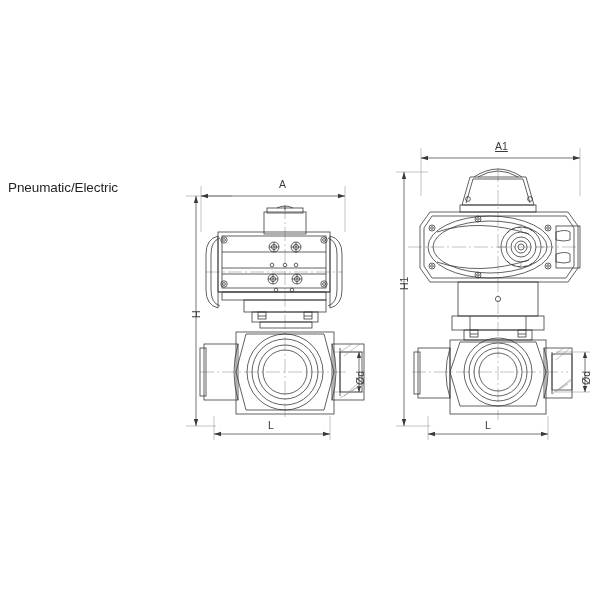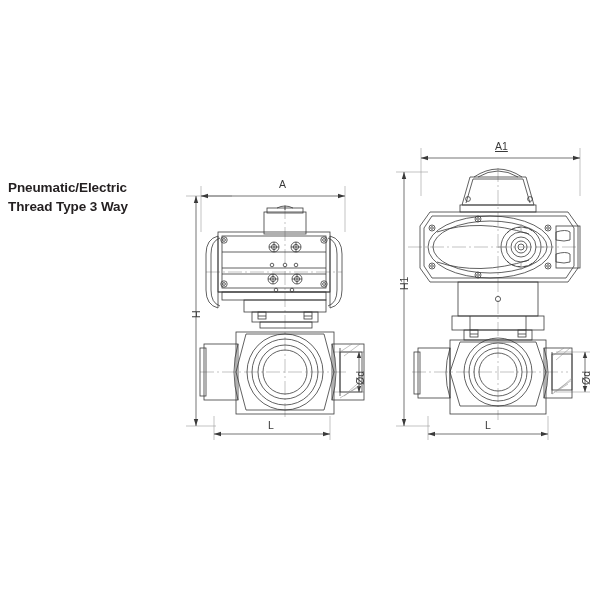--- a/index.html
+++ b/index.html
@@ -20,21 +20,21 @@
     inset: 0;
     background: #ffffff;
   }
 
   .product-title {
     position: absolute;
     left: 8px;
     top: 178px;
     width: 165px;
     font-size: 13.5px;
-    font-weight: bold;
+    font-weight: normal;
     line-height: 1.42;
     color: #231f20;
     letter-spacing: -0.1px;
   }
 
   .drawing-layer {
     position: absolute;
     left: 0;
     top: 0;
     width: 600px;
@@ -54,21 +54,20 @@
   }
   svg { display: block; }
 </style>
 </head>
 <body>
 
 <div class="sheet">
 
   <div class="product-title">
     <div>Pneumatic/Electric</div>
-    <div>Thread Type 3 Way</div>
   </div>
 
   <div class="drawing-layer">
     <svg width="600" height="600" viewBox="0 0 600 600">
       <g fill="none" stroke="#3a3a3a" stroke-width="0.8">
 
         <g stroke="#9a9a9a" stroke-width="0.6">
           <line x1="201" y1="186" x2="201" y2="232"></line>
           <line x1="345" y1="186" x2="345" y2="232"></line>
           <line x1="186" y1="196" x2="232" y2="196"></line>

